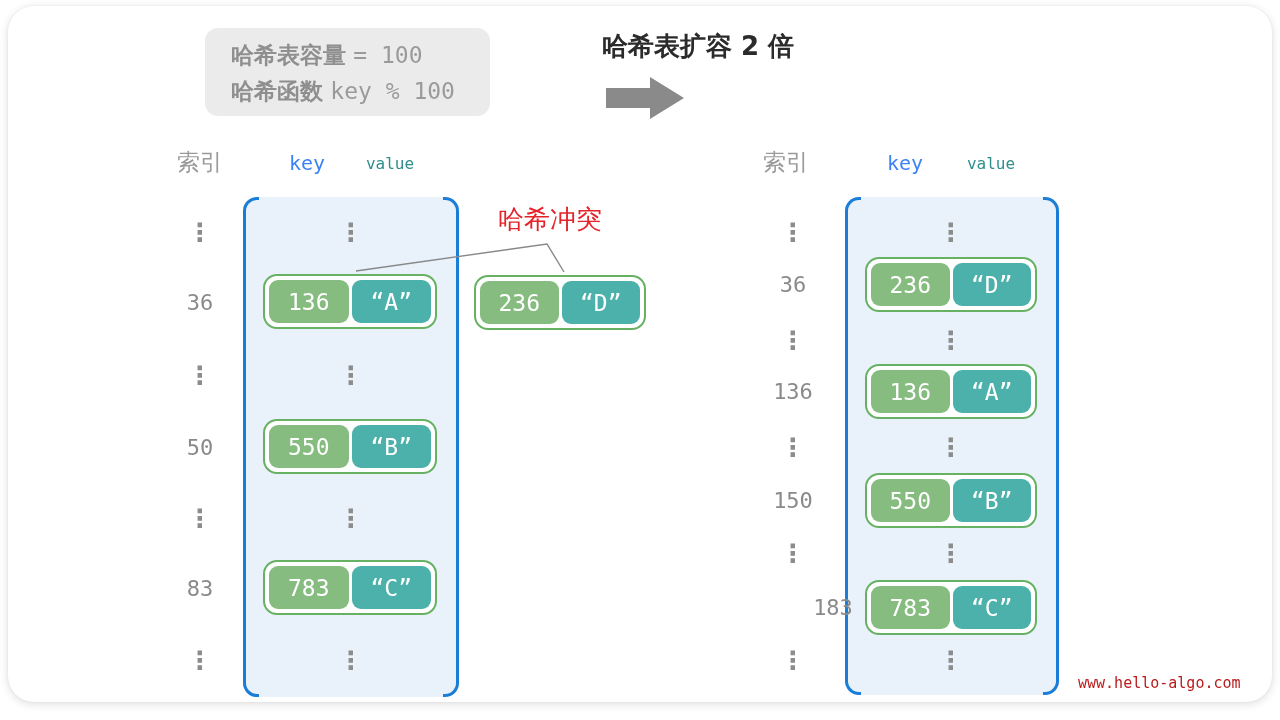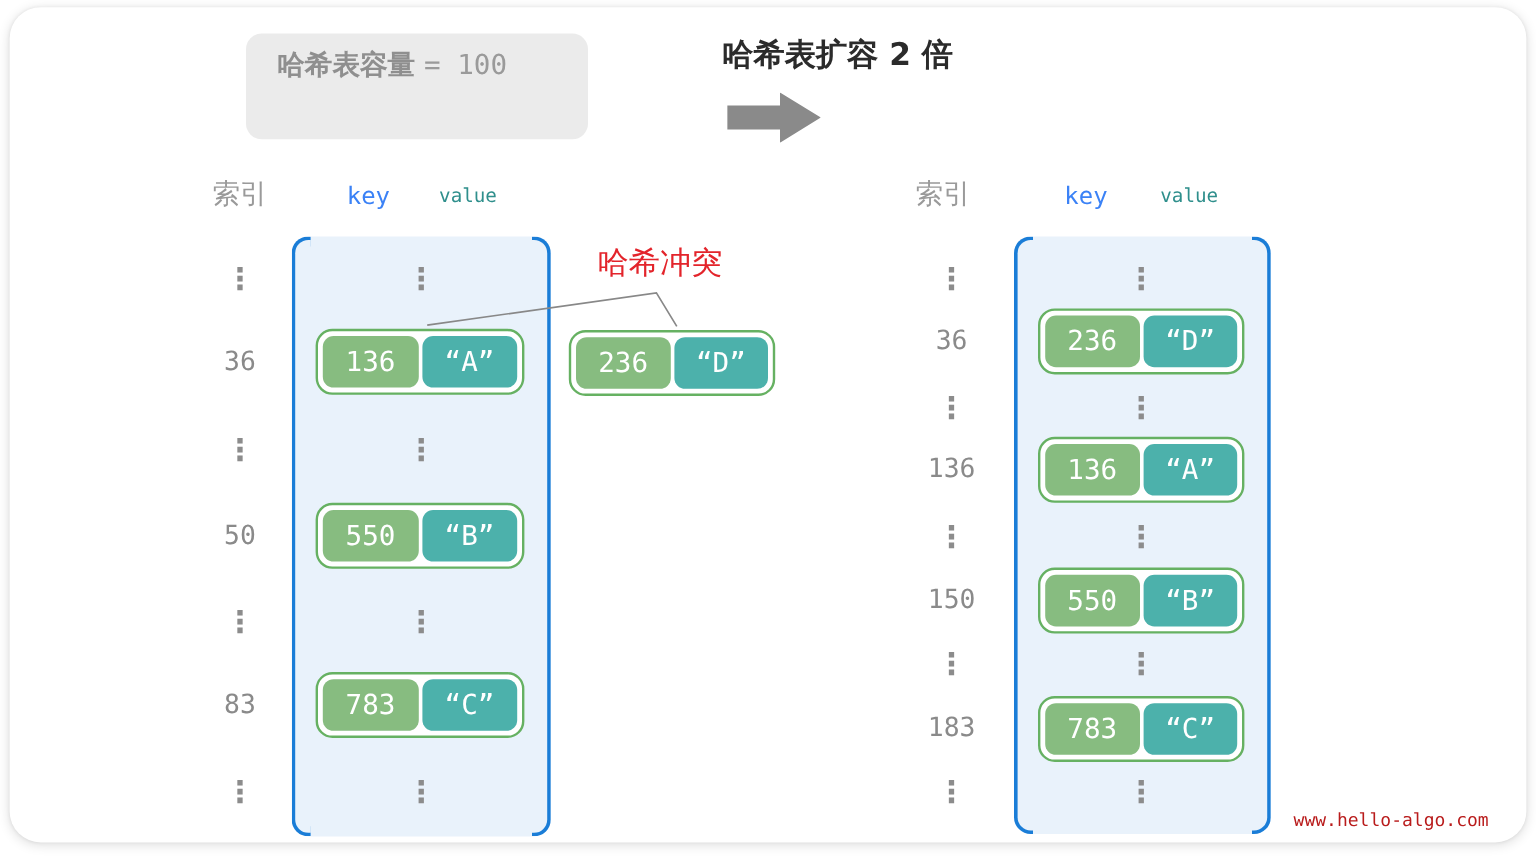--- a/index.html
+++ b/index.html
@@ -54,20 +54,24 @@
 </head>
 <body>
 
 <div class="stage">
   <div class="card"></div>
 
   <div class="info" style="left:205px;top:28px;width:285px;">
     <div>
       <span class="cjk">哈希表容量</span>
       <span class="code">= 100</span>
+    </div>
+    <div>
+      <span class="cjk">哈希函数</span>
+      <span class="code">key % 100</span>
     </div>
   </div>
 
   <div class="title">哈希表扩容 2 倍</div>
   <svg class="overlay" style="left:606px;top:77px;" width="78" height="42" viewBox="0 0 78 42">
     <polygon points="0,11 44,11 44,0 78,21 44,42 44,31 0,31" fill="#8a8a8a"></polygon>
   </svg>
 
 
   <span class="hdr gray" style="left:200px;top:162px;">索引</span>
@@ -120,21 +124,21 @@
   <div class="bracket l" style="left:845px;top:197px;height:498px;"></div>
   <div class="bracket r" style="left:1043px;top:197px;height:498px;"></div>
 
   <span class="dots" style="left:793px;top:232px;">⋮</span>
   <span class="idx" style="left:793px;top:284px;">36</span>
   <span class="dots" style="left:793px;top:340px;">⋮</span>
   <span class="idx" style="left:793px;top:391px;">136</span>
   <span class="dots" style="left:793px;top:447px;">⋮</span>
   <span class="idx" style="left:793px;top:500px;">150</span>
   <span class="dots" style="left:793px;top:553px;">⋮</span>
-  <span class="idx" style="left:793px;top:607px;">183</span>
+  <span class="idx" style="left:833px;top:607px;">183</span>
   <span class="dots" style="left:793px;top:660px;">⋮</span>
 
   <span class="dots" style="left:951px;top:232px;">⋮</span>
   <div class="pair" style="left:865px;top:257px;width:172px;">
     <div class="k">236</div>
     <div class="v">“D”</div>
   </div>
   <span class="dots" style="left:951px;top:340px;">⋮</span>
   <div class="pair" style="left:865px;top:364px;width:172px;">
     <div class="k">136</div>

